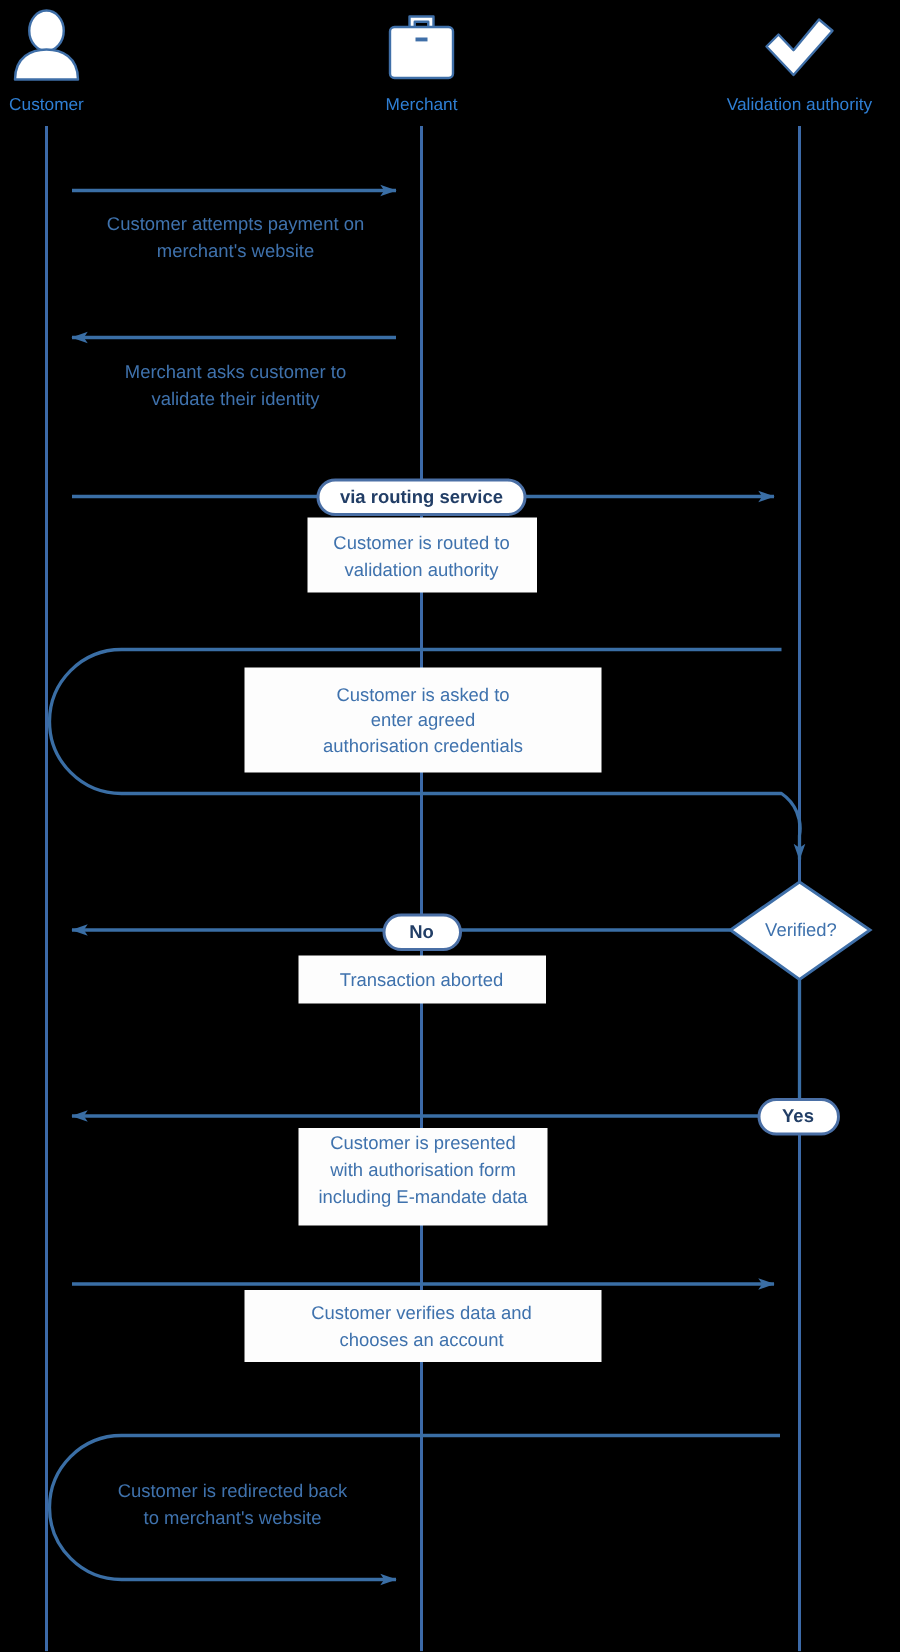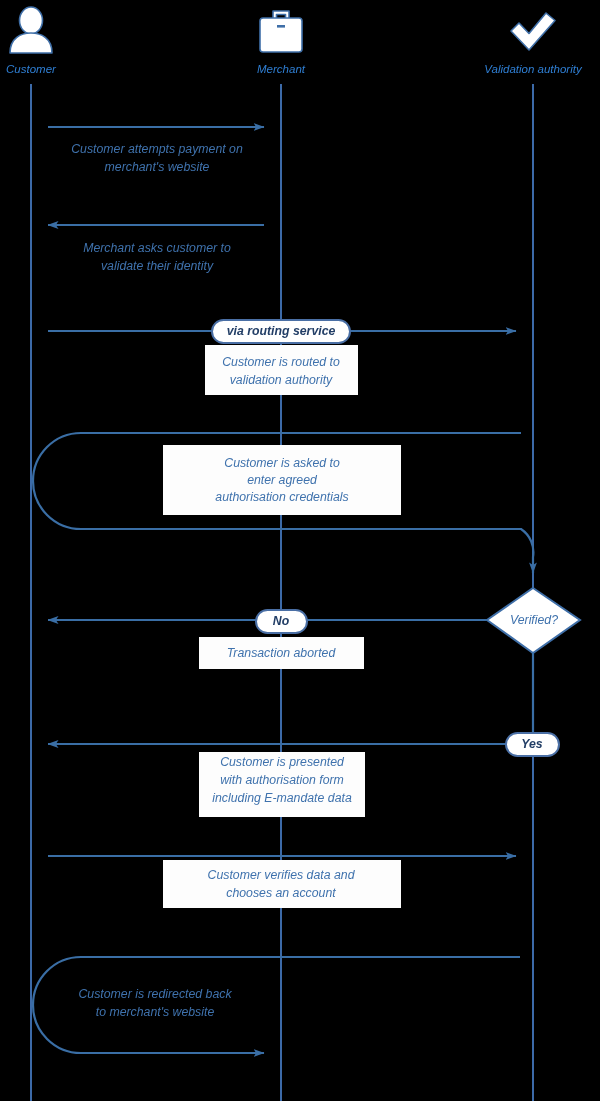--- a/index.html
+++ b/index.html
@@ -12,21 +12,20 @@
     width: 600px;
     height: 1101px;
     overflow: hidden;
     font-family: "Liberation Sans", "DejaVu Sans", sans-serif;
   }
   #diagram-root {
     position: relative;
     width: 600px;
     height: 1101px;
     background: #000000;
-    font-style: italic;
   }
   svg#seq-svg {
     display: block;
     width: 600px;
     height: 1101px;
   }
   .lifeline {
     stroke: #3c6aa8;
     stroke-width: 2;
   }

